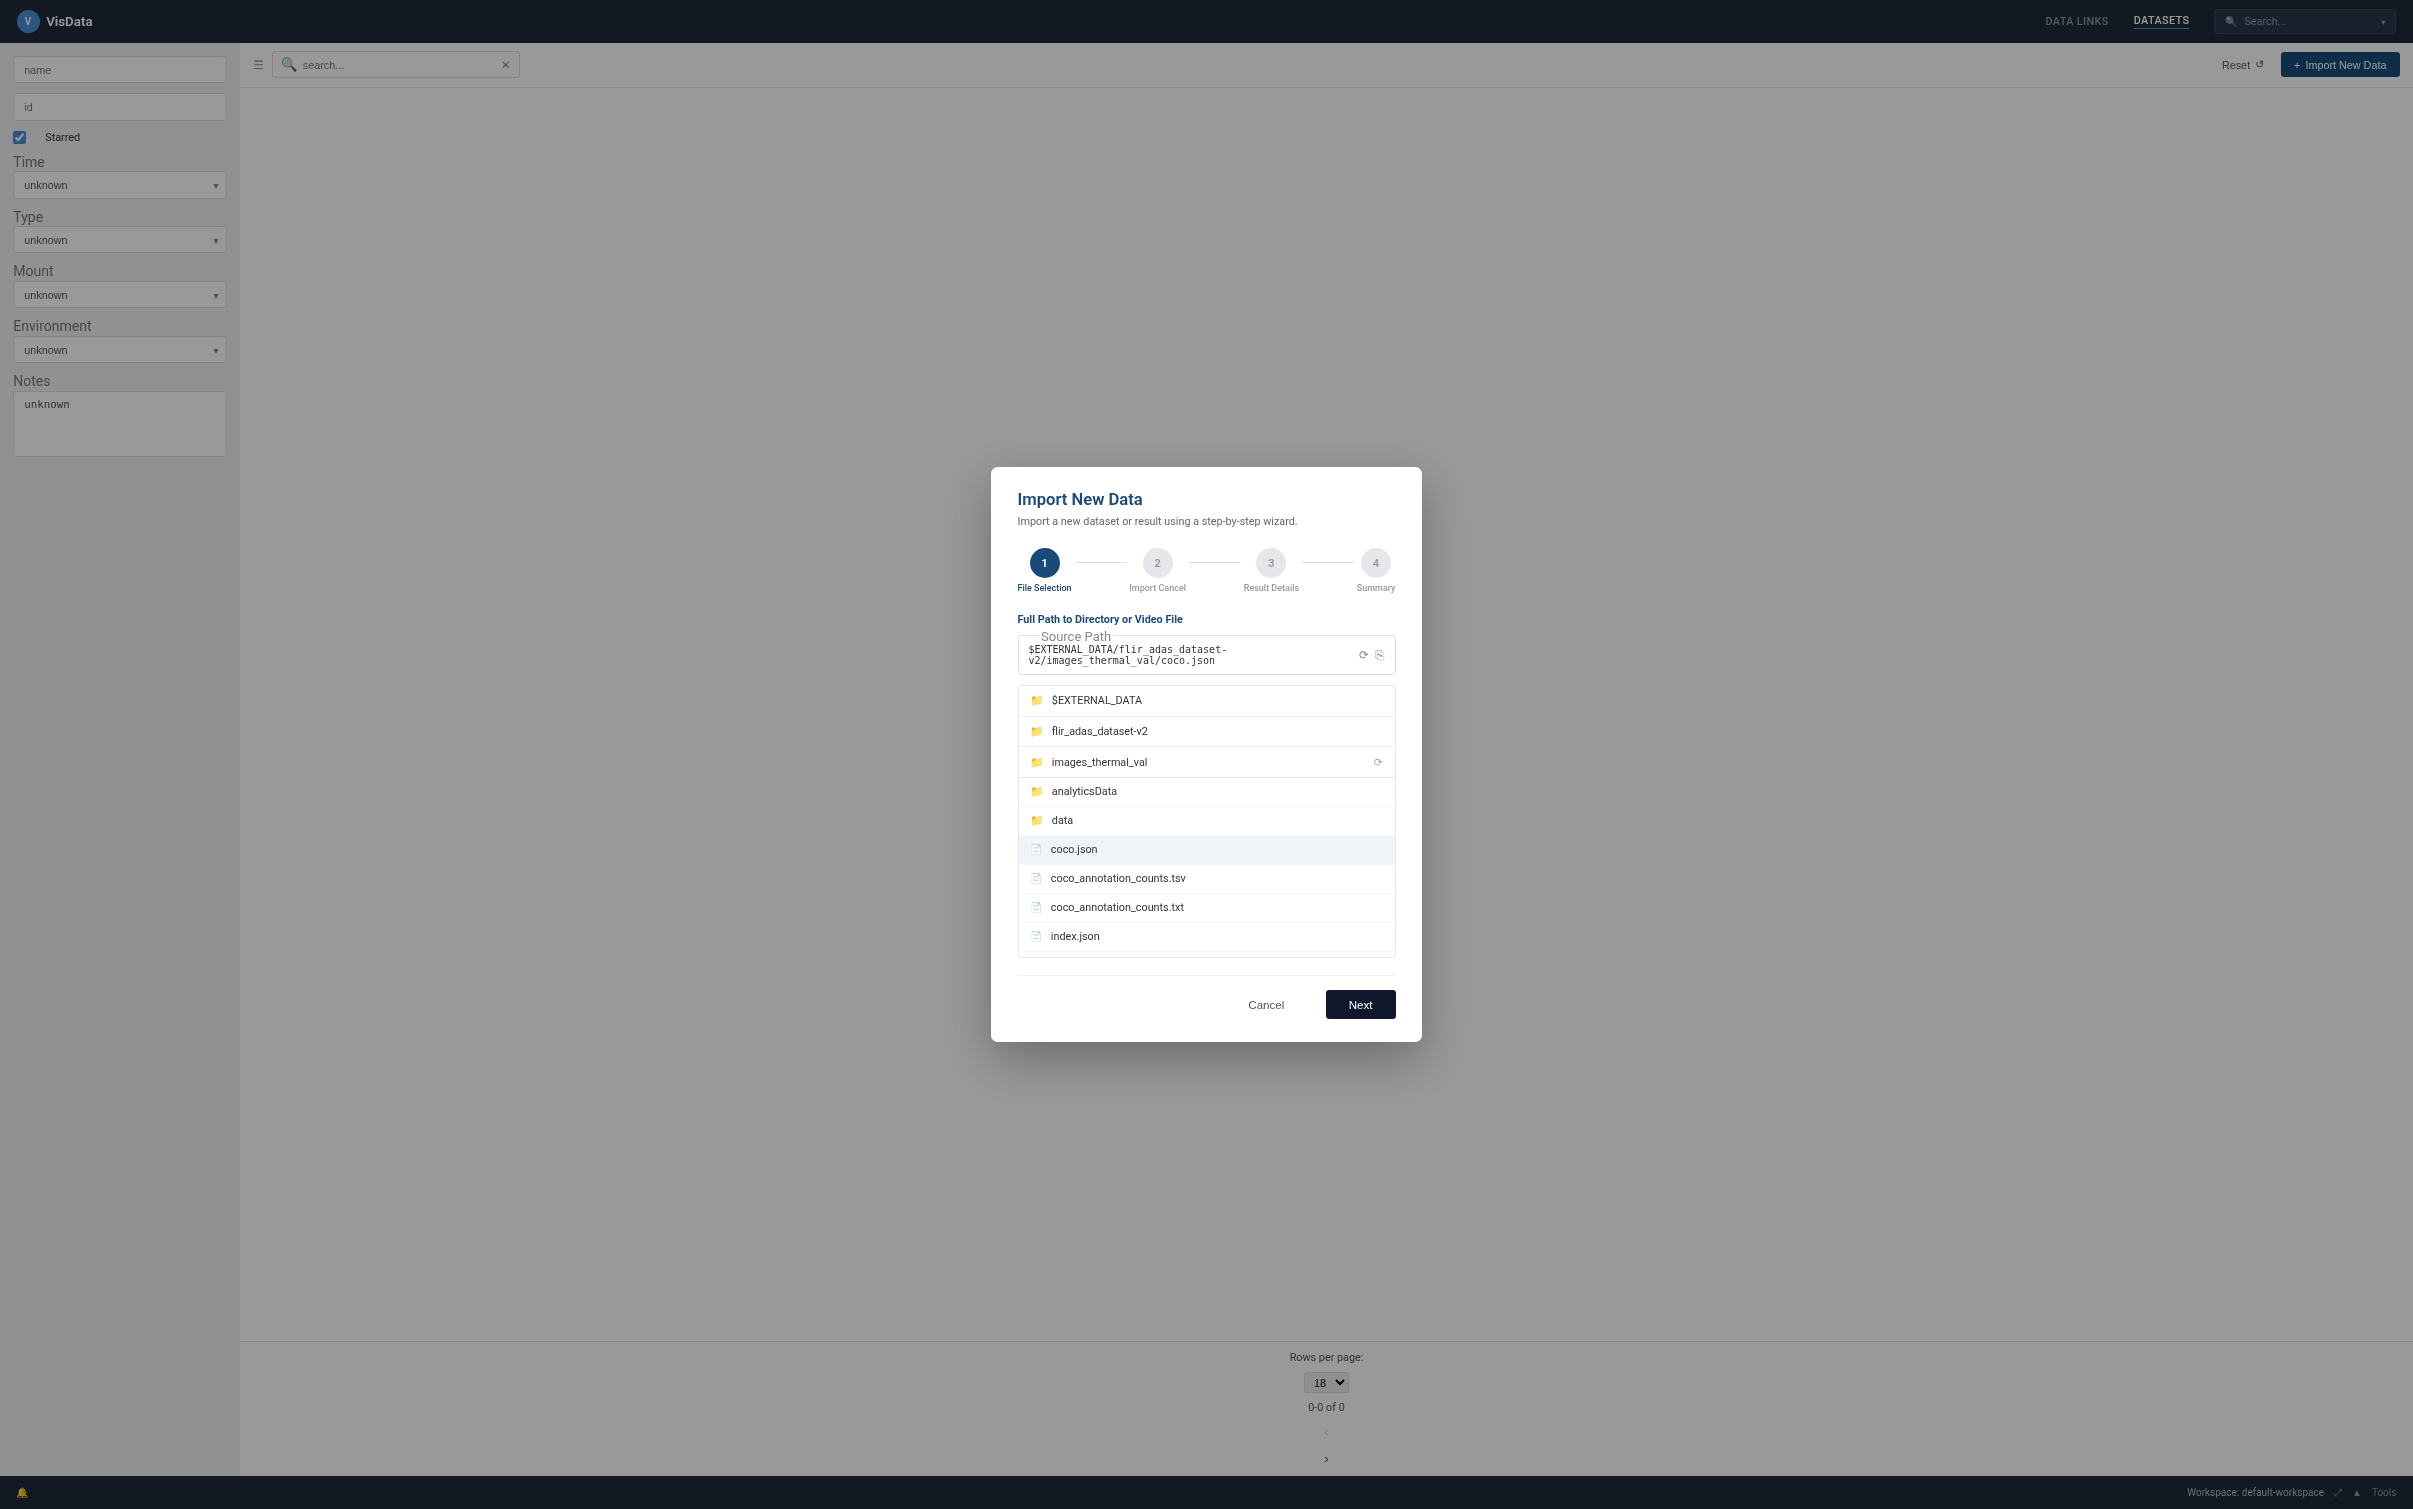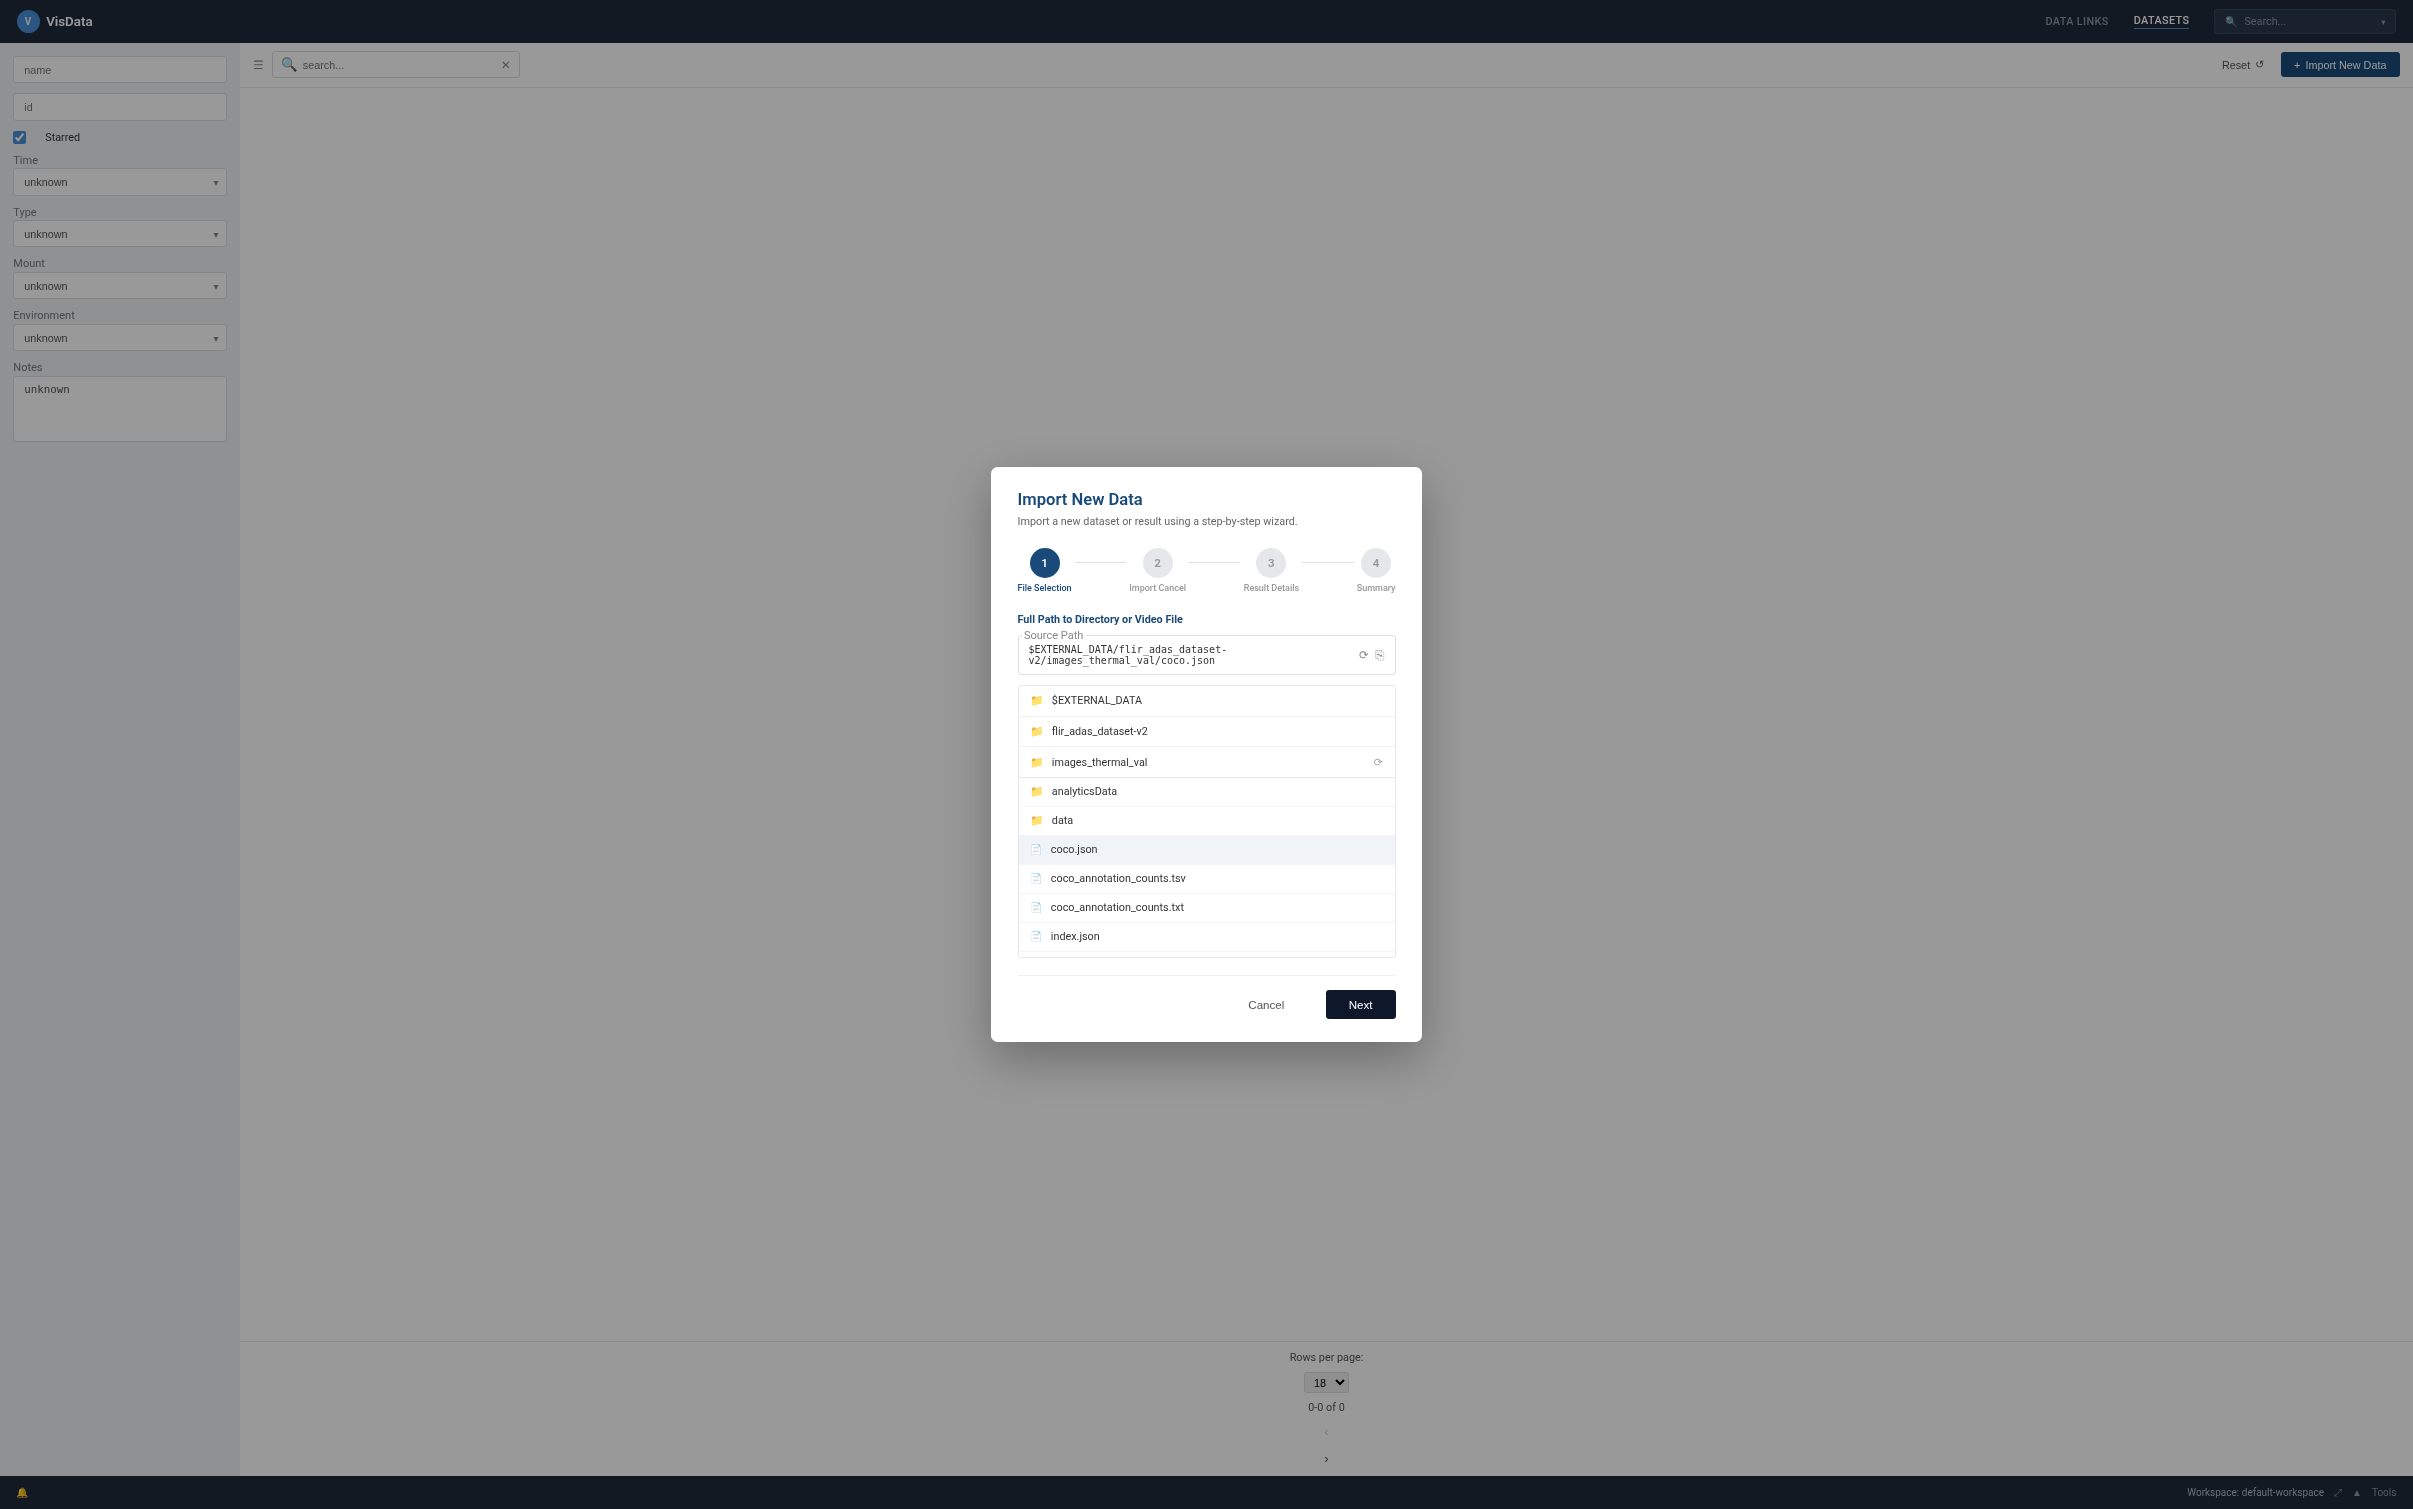--- a/index.html
+++ b/index.html
@@ -119,21 +119,21 @@
       content: '▾';
       position: absolute;
       right: 8.3px;
       top: 50%;
       transform: translateY(-50%);
       color: #888;
       pointer-events: none;
       font-size: 10px;
     }
     .sidebar-label {
-      font-size: 11px;
+      font-size: 14px;
       color: #777;
       margin-bottom: 1.7px;
     }
     .textarea-field {
       background: white;
       border: 0.8px solid #ddd;
       border-radius: 3.3px;
       padding: 6.6px 10px;
       font-size: 10.8px;
       color: #555;
@@ -349,23 +349,23 @@
     }
     .source-path-wrap {
       position: relative;
       border: 0.8px solid #ddd;
       border-radius: 3.3px;
       margin-bottom: 10px;
     }
     .source-path-label {
       position: absolute;
       top: -6.6px;
-      left: 3px;
+      left: 20px;
       background: white;
-      font-size: 11px;
+      font-size: 13px;
       color: #888;
       padding: 0 2.5px;
     }
     .source-path-inner {
       display: flex;
       align-items: center;
       padding: 8.3px 10px;
       gap: 6.6px;
     }
     .source-path-text {

